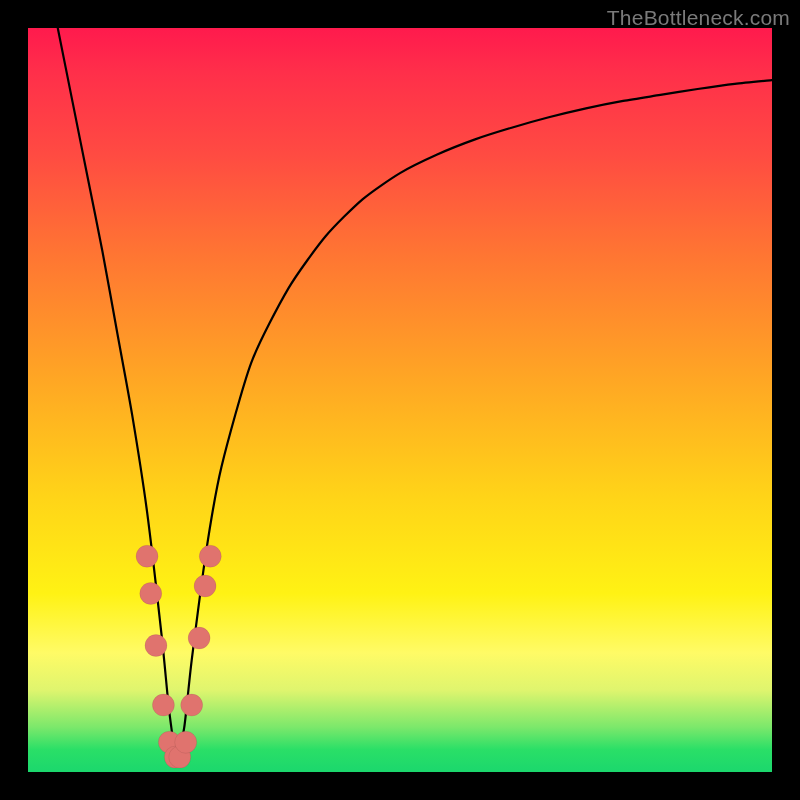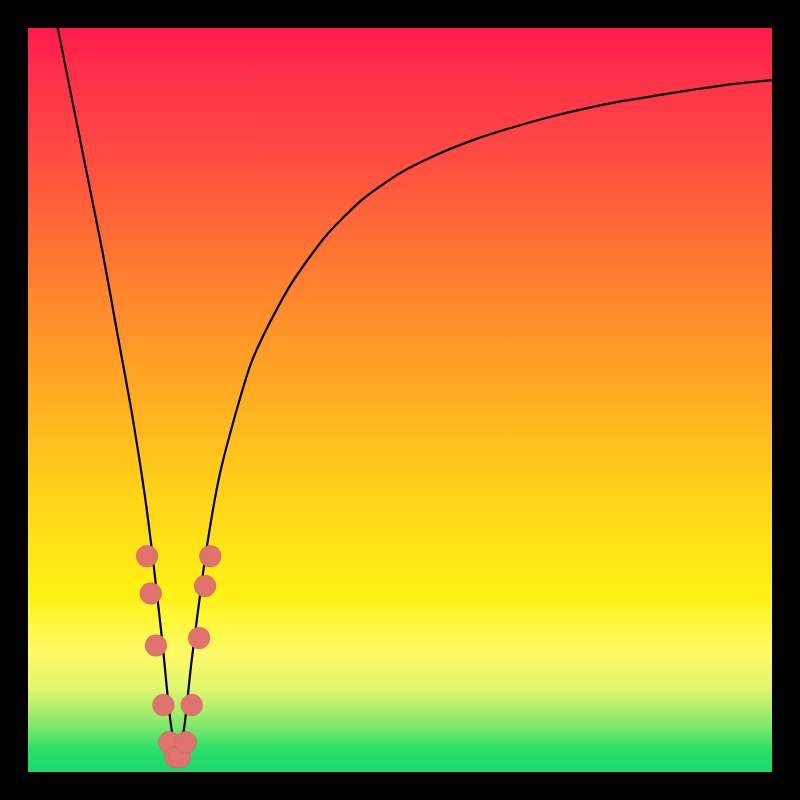--- a/index.html
+++ b/index.html
@@ -87,13 +87,14 @@
           <circle class="marker" cx="151.78" cy="729.12" r="11" fill="#e0736e"></circle>
           <circle class="marker" cx="157.73" cy="714.24" r="11" fill="#e0736e"></circle>
           <circle class="marker" cx="163.68" cy="677.04" r="11" fill="#e0736e"></circle>
           <circle class="marker" cx="171.12" cy="610.08" r="11" fill="#e0736e"></circle>
           <circle class="marker" cx="177.07" cy="558.00" r="11" fill="#e0736e"></circle>
           <circle class="marker" cx="182.28" cy="528.24" r="11" fill="#e0736e"></circle>
         </g>
     </svg>
   </div>
 
+  <div class="watermark">TheBottleneck.com</div>
 </div>
 
 </body></html>

